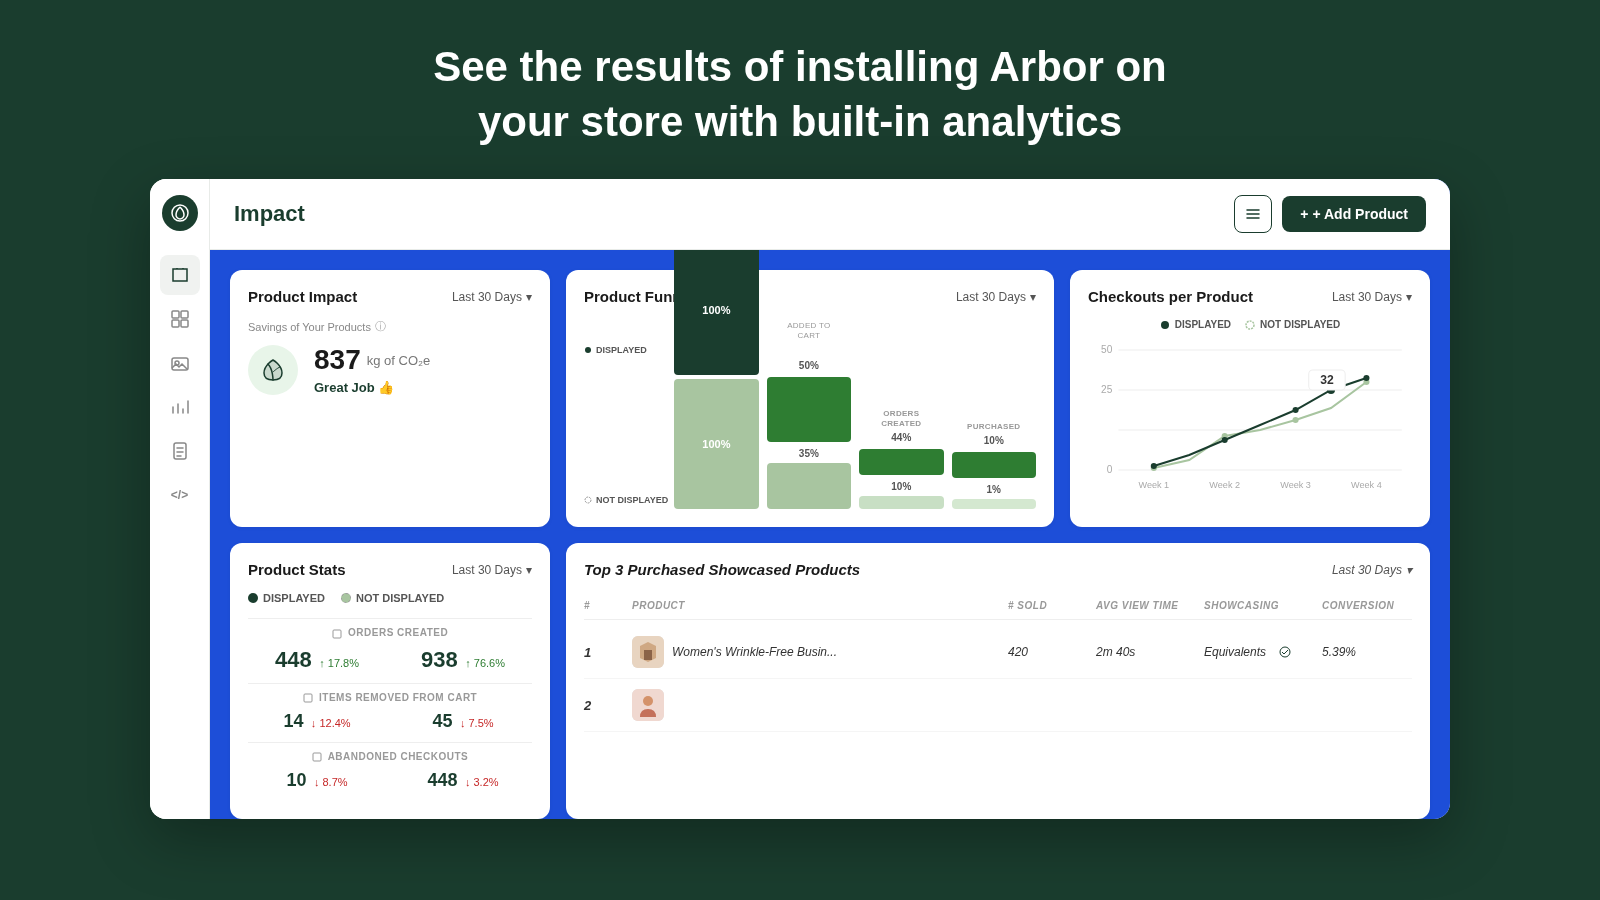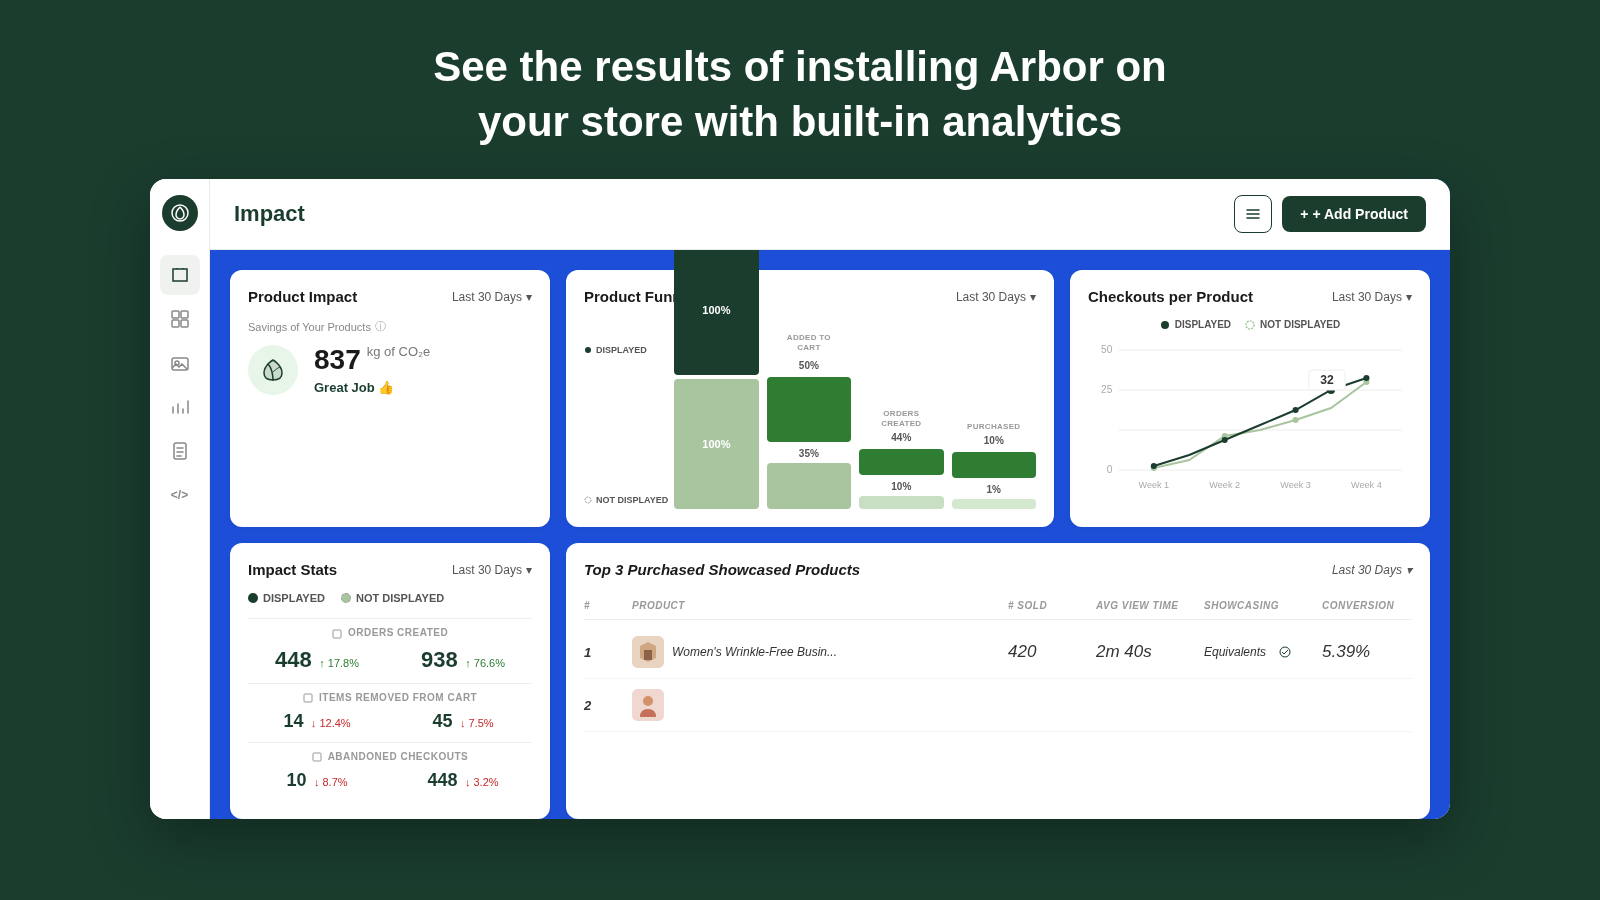--- a/index.html
+++ b/index.html
@@ -320,21 +320,21 @@
       border-radius: 6px;
       overflow: hidden;
       flex-shrink: 0;
     }
     .product-name {
       font-size: 12px;
       color: #333;
       font-weight: 500;
     }
     .cell-value {
-      font-size: 17px;
+      font-size: 12px;
       color: #333;
       font-weight: 500;
     }
     .showcasing-badge {
       display: flex;
       align-items: center;
       gap: 12px;
       font-size: 12px;
       color: #333;
     }
@@ -428,35 +428,35 @@
         <div class="impact-body">
           <div class="leaf-icon">
             <svg width="26" height="26" viewBox="0 0 26 26" fill="none">
               <path d="M13 3 C13 3 4 8 4 16 C4 21 8 23 13 23 C18 23 22 21 22 16 C22 8 13 3 13 3Z" fill="#1a3d2e" opacity="0.15"></path>
               <path d="M13 3 C13 3 4 8 4 16 C4 21 8 23 13 23 C18 23 22 21 22 16 C22 8 13 3 13 3Z" stroke="#1a3d2e" stroke-width="1.5" fill="none"></path>
               <path d="M13 23 C13 23 13 12 8 7" stroke="#1a3d2e" stroke-width="1.5" stroke-linecap="round"></path>
               <path d="M13 15 C13 15 17 11 20 10" stroke="#1a3d2e" stroke-width="1" stroke-linecap="round"></path>
             </svg>
           </div>
           <div class="impact-details">
-            <div style="display:flex;align-items:flex-start;gap:6px;">
+            <div style="display:flex;align-items:center;gap:6px;">
               <h2>837</h2>
               <span class="unit">kg of CO₂e</span>
             </div>
             <div class="great-job">
               <span>Great Job</span>
               <span>👍</span>
             </div>
           </div>
         </div>
       </div>
 
       <div class="card product-stats">
         <div class="card-header">
-          <span class="card-title">Impact Stats</span>
+          <span class="card-title">Product Stats</span>
           <div class="period-selector">
             <span>Last 30 Days</span>
             <span>▾</span>
           </div>
         </div>
         <div class="stats-legend">
           <div class="legend-item">
             <div class="legend-dot displayed"></div>
             <span>DISPLAYED</span>
           </div>
@@ -547,21 +547,21 @@
 
             <div style="display:flex;flex-direction:column;align-items:center;flex:1;">
 
               <div style="display:flex;flex-direction:column;gap:4px;width:100%;align-items:center;">
                 <div style="background:#1a3d2e;height:130px;width:100%;border-radius:4px;display:flex;align-items:center;justify-content:center;color:white;font-size:11px;font-weight:700;">100%</div>
                 <div style="background:#a8c5a0;height:130px;width:100%;border-radius:4px;display:flex;align-items:center;justify-content:center;color:white;font-size:11px;font-weight:700;">100%</div>
               </div>
             </div>
 
             <div style="display:flex;flex-direction:column;align-items:center;flex:1;">
-              <div style="font-size:8px;color:#999;text-align:center;font-weight:700;letter-spacing:0.3px;margin-bottom:8px;text-transform:uppercase;line-height:1.2;">ADDED TO<br>CART</div>
+              <div style="font-size:8px;color:#999;text-align:center;font-weight:400;letter-spacing:0.3px;margin-bottom:20px;text-transform:uppercase;line-height:1.2;">ADDED TO<br>CART</div>
               <div style="display:flex;flex-direction:column;gap:4px;width:100%;align-items:center;">
                 <div style="font-size:10px;color:#555;text-align:center;font-weight:600;margin-bottom:2px;">50%</div>
                 <div style="background:#2e7d32;height:65px;width:100%;border-radius:4px;"></div>
                 <div style="font-size:10px;color:#555;text-align:center;font-weight:600;margin-top:2px;">35%</div>
                 <div style="background:#a8c5a0;height:46px;width:100%;border-radius:4px;"></div>
               </div>
             </div>
 
             <div style="display:flex;flex-direction:column;align-items:center;flex:1;">
               <div style="font-size:8px;color:#999;text-align:center;font-weight:600;letter-spacing:0.3px;margin-bottom:4px;text-transform:uppercase;line-height:1.2;">ORDERS<br>CREATED</div>

